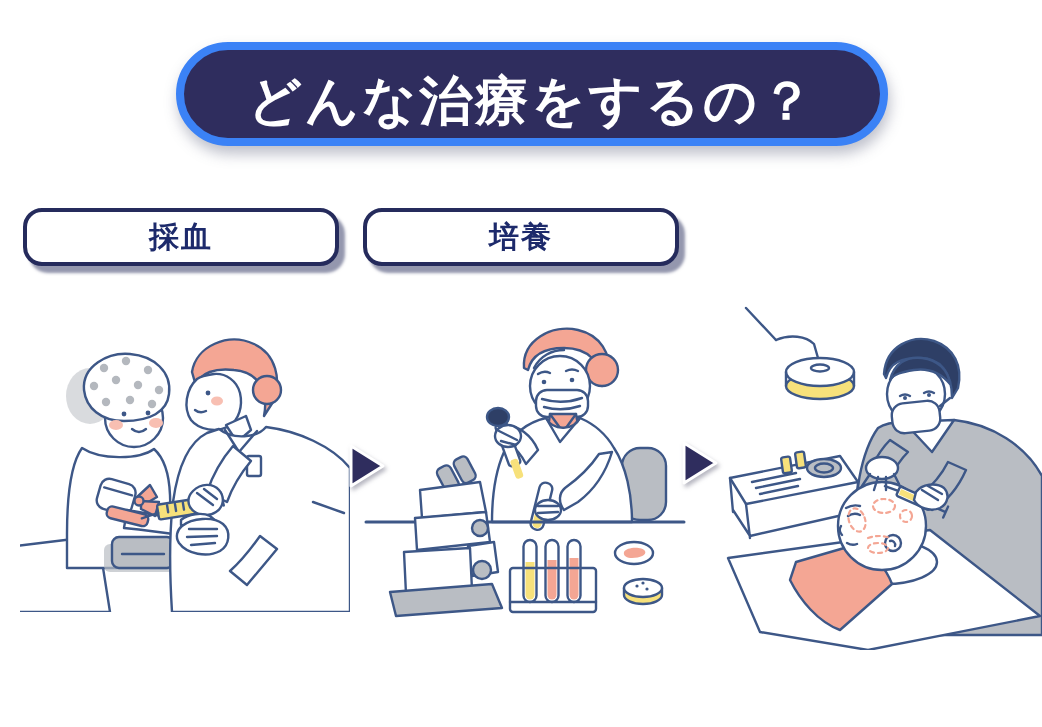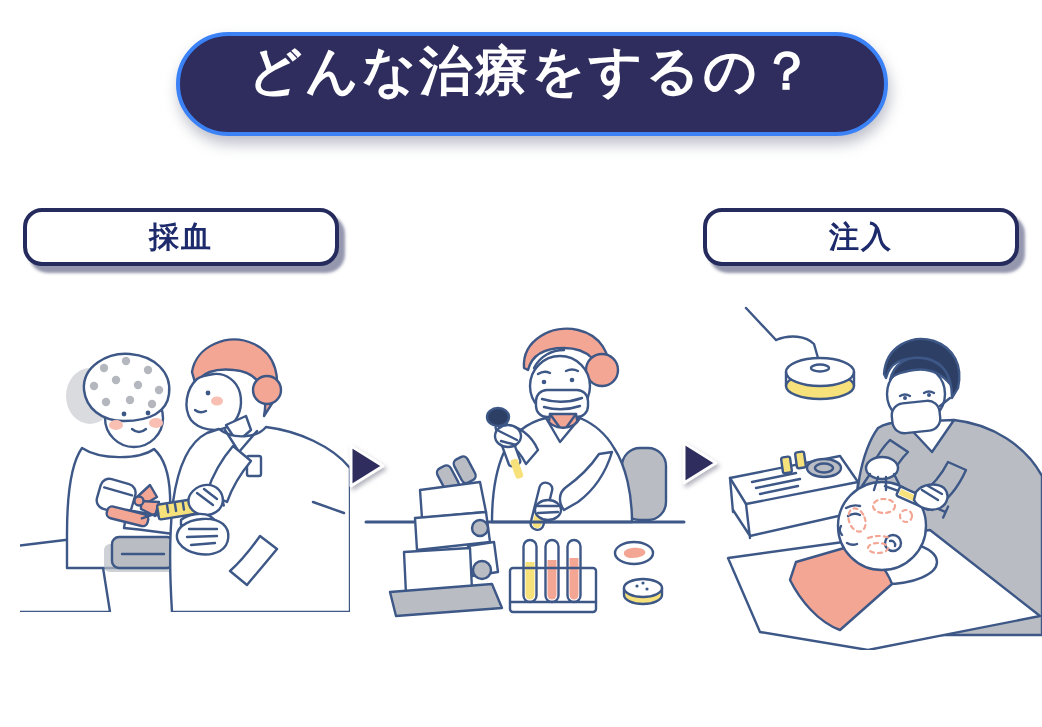--- a/index.html
+++ b/index.html
@@ -4,23 +4,23 @@
 <style>
   :root{
     --navy:#2f2d5e; --box-border:#252b5c; --label-text:#1d2a6b; --outline:#3d5787;
     --hair-dark:#2e3f66; --salmon:#f4a694; --salmon-light:#f8bfb2; --yellow:#f7e17b;
     --gray:#b9bdc3; --gray-dot:#b4b8be; --bg:#ffffff;
   }
   *{box-sizing:border-box;margin:0;padding:0}
   html,body{width:1042px;height:727px}
   body{background:var(--bg);font-family:"Liberation Sans","DejaVu Sans",sans-serif;overflow:hidden}
   .canvas{position:relative;width:1042px;height:727px;background:var(--bg)}
-  .title-pill{position:absolute;left:176px;top:32px;width:712px;height:104px;background:var(--navy);
-    border:4px solid #3b82f6;border-radius:54px;box-shadow:2px 8px 14px rgba(110,115,140,.45);
-    display:flex;align-items:flex-start;justify-content:center}
+  .title-pill{position:absolute;left:176px;top:42px;width:712px;height:104px;background:var(--navy);
+    border:8px solid #3b82f6;border-radius:54px;box-shadow:2px 8px 14px rgba(110,115,140,.45);
+    display:flex;align-items:flex-end;justify-content:center}
   .title-pill span{color:#fff;font-size:53px;font-weight:bold;letter-spacing:3px;white-space:nowrap}
   .step-box{position:absolute;top:208px;width:316px;height:58px;background:#fff;
     border:4px solid var(--box-border);border-radius:19px;box-shadow:6px 7px 3px rgba(42,47,94,.5);
     display:flex;align-items:center;justify-content:center}
   .step-box span{color:var(--label-text);font-size:30px;font-weight:bold;letter-spacing:2px}
   #step1{left:23px} #step2{left:363px} #step3{left:703px}
   .illo{position:absolute}
   #illo1{left:20px;top:330px} #illo2{left:360px;top:310px} #illo3{left:700px;top:300px}
   .arrow{position:absolute;width:38px;height:46px;filter:drop-shadow(2px 3px 2px rgba(110,110,130,.5))}
   #arrow1{left:348px;top:444px} #arrow2{left:681px;top:441px}
@@ -46,22 +46,22 @@
 
 <div class="canvas">
 
   <div class="title-pill">
     <span>どんな治療をするの？</span>
   </div>
 
   <div class="step-box" id="step1">
     <span>採血</span>
   </div>
-  <div class="step-box" id="step3">
-    <span>注入</span>
+  <div class="step-box" id="step2">
+    <span>培養</span>
   </div>
 
   <svg id="illo1" class="illo" width="330" height="282" viewBox="0 0 330 282">
     <g>
       <path class="fw" d="M-4,216 L78,206 L90,282 L-4,282 Z"></path>
     </g>
     <g>
       <ellipse class="gd" cx="70" cy="66" rx="24" ry="28" opacity="0.5"></ellipse>
       <path class="fw" d="M62,118 C52,132 47,162 47,204 L47,238 L152,238 L150,165 C149,140 143,127 134,119 C119,130 80,130 62,118 Z"></path>
       <circle class="fw" cx="114" cy="88" r="29"></circle>

